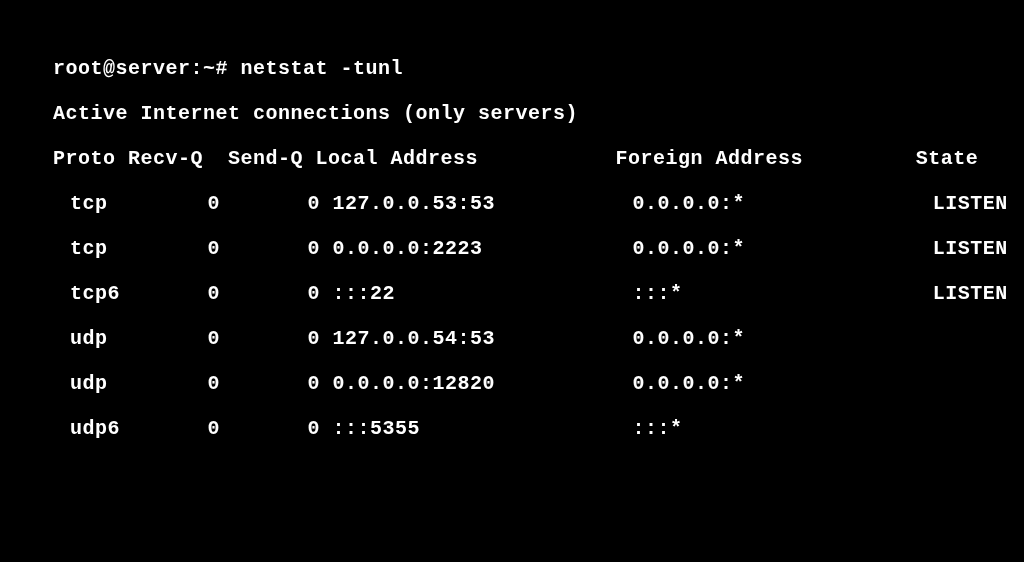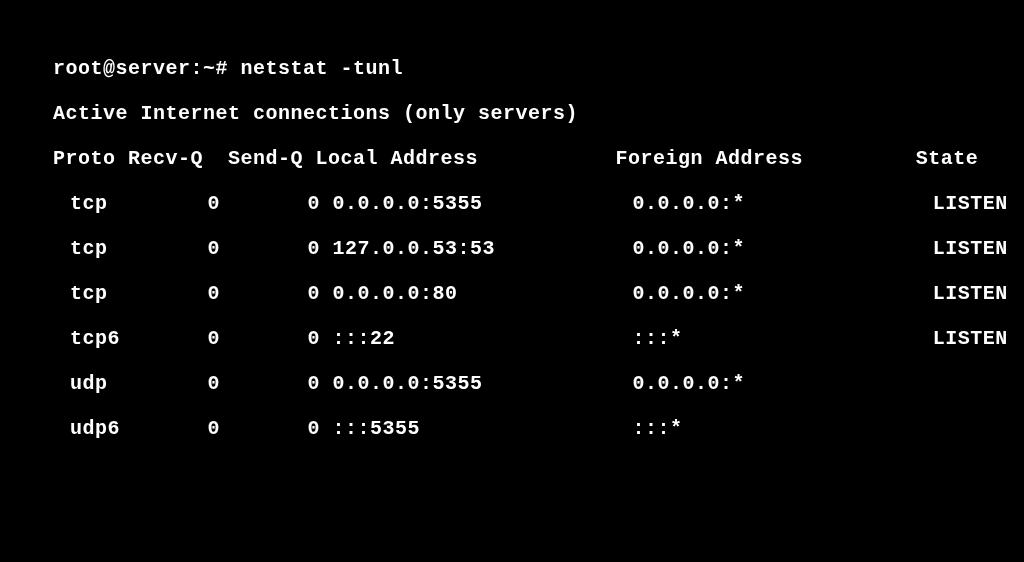--- a/index.html
+++ b/index.html
@@ -33,19 +33,19 @@
       white-space: pre;
     }
   </style>
 </head>
 <body>
 
 <div class="prompt-line">root@server:~# netstat -tunl</div>
 <div class="header-line">Active Internet connections (only servers)</div>
 <div class="table-header" id="table-header">Proto Recv-Q  Send-Q Local Address           Foreign Address         State</div>
 <div id="rows">
-    <div class="row">tcp        0       0 0.0.0.0:5355            0.0.0.0:*               LISTEN</div>
     <div class="row">tcp        0       0 127.0.0.53:53           0.0.0.0:*               LISTEN</div>
-    <div class="row">tcp        0       0 0.0.0.0:80              0.0.0.0:*               LISTEN</div>
+    <div class="row">tcp        0       0 0.0.0.0:2223            0.0.0.0:*               LISTEN</div>
     <div class="row">tcp6       0       0 :::22                   :::*                    LISTEN</div>
-    <div class="row">udp        0       0 0.0.0.0:5355            0.0.0.0:*               </div>
+    <div class="row">udp        0       0 127.0.0.54:53           0.0.0.0:*               </div>
+    <div class="row">udp        0       0 0.0.0.0:12820           0.0.0.0:*               </div>
     <div class="row">udp6       0       0 :::5355                 :::*                    </div>
   </div>
 
 </body></html>

